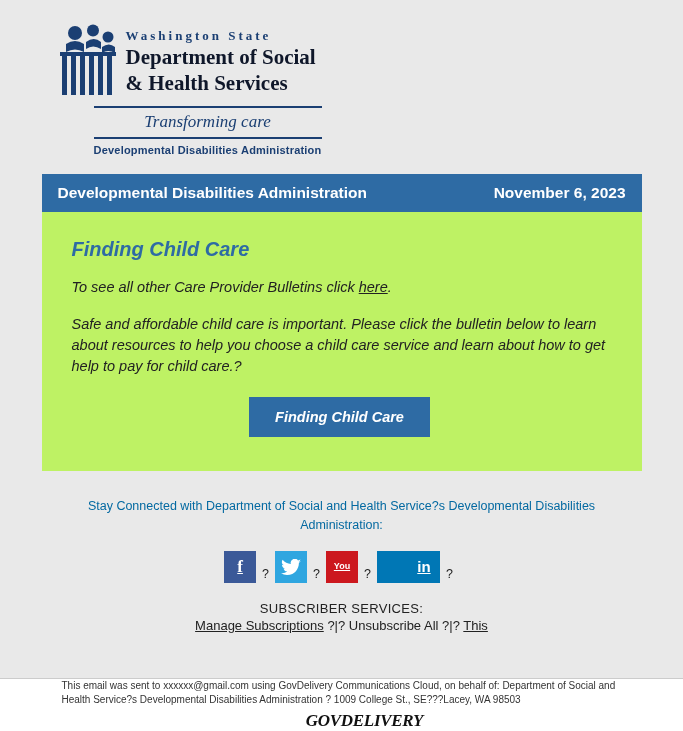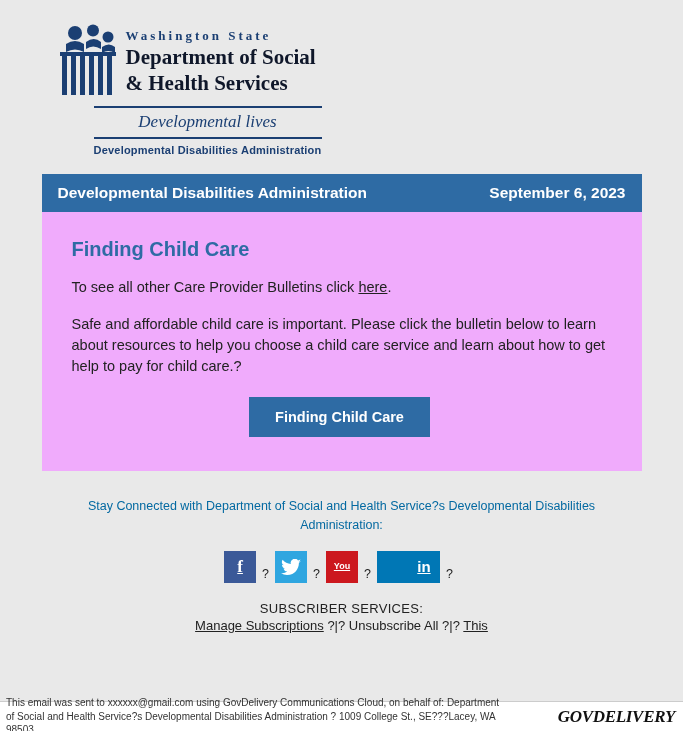--- a/index.html
+++ b/index.html
@@ -107,23 +107,24 @@
     font-size: 15.5px;
     font-weight: bold;
   }
   .title-bar .t-right {
     font-size: 15.5px;
     font-weight: bold;
   }
 
   
   .body-card {
-    background: #f0abfc;
+    background: #bef264;
     padding: 22px 34px 34px 30px;
     box-sizing: border-box;
+    font-style: italic;
   }
   .body-card h2 {
     margin: 4px 0 16px 0;
     font-size: 20px;
     color: #2e6ba4;
     font-weight: bold;
   }
   .body-card p {
     margin: 0 0 16px 0;
     font-size: 14.5px;
@@ -209,28 +210,29 @@
     color: #222;
     text-decoration: underline;
   }
 
   
   .bottom-bar {
     position: absolute;
     left: 0;
     right: 0;
     bottom: 0;
-    height: 30px;
+    height: 53px;
     background: #ffffff;
     border-top: 1px solid #cccccc;
     display: flex;
     align-items: center;
     justify-content: space-between;
     padding: 0 6px;
     box-sizing: border-box;
+    flex-direction: column;
   }
   .fine-print {
     font-size: 10px;
     color: #333;
     line-height: 1.35;
     max-width: 560px;
   }
   .govd {
     font-family: "Liberation Serif", serif;
     font-weight: bold;
@@ -270,30 +272,30 @@
             </g>
           </svg>
         </div>
         <div class="logo-text">
           <div class="l1">Washington State</div>
           <div class="l2">Department of Social</div>
           <div class="l2">&amp; Health Services</div>
         </div>
       </div>
       <div class="tagline">
-        <span>Developmental lives</span>
+        <span>Transforming care</span>
       </div>
       <div class="subunit">Developmental Disabilities Administration</div>
     </div>
   </div>
 
   <div class="content-col">
     <div class="title-bar">
       <div class="t-left">Developmental Disabilities Administration</div>
-      <div class="t-right">September 6, 2023</div>
+      <div class="t-right">November 6, 2023</div>
     </div>
 
     <div class="body-card">
       <h2>Finding Child Care</h2>
       <p><span>To see all other Care Provider Bulletins click </span><a class="inline" href="#">here</a><span>.</span></p>
       <p>Safe and affordable child care is important. Please click the bulletin below to learn about resources to help you choose a child care service and learn about how to get help to pay for child care.?</p>
       <div class="cta-wrap">
         <a class="cta" href="#">Finding Child Care</a>
       </div>
     </div>

